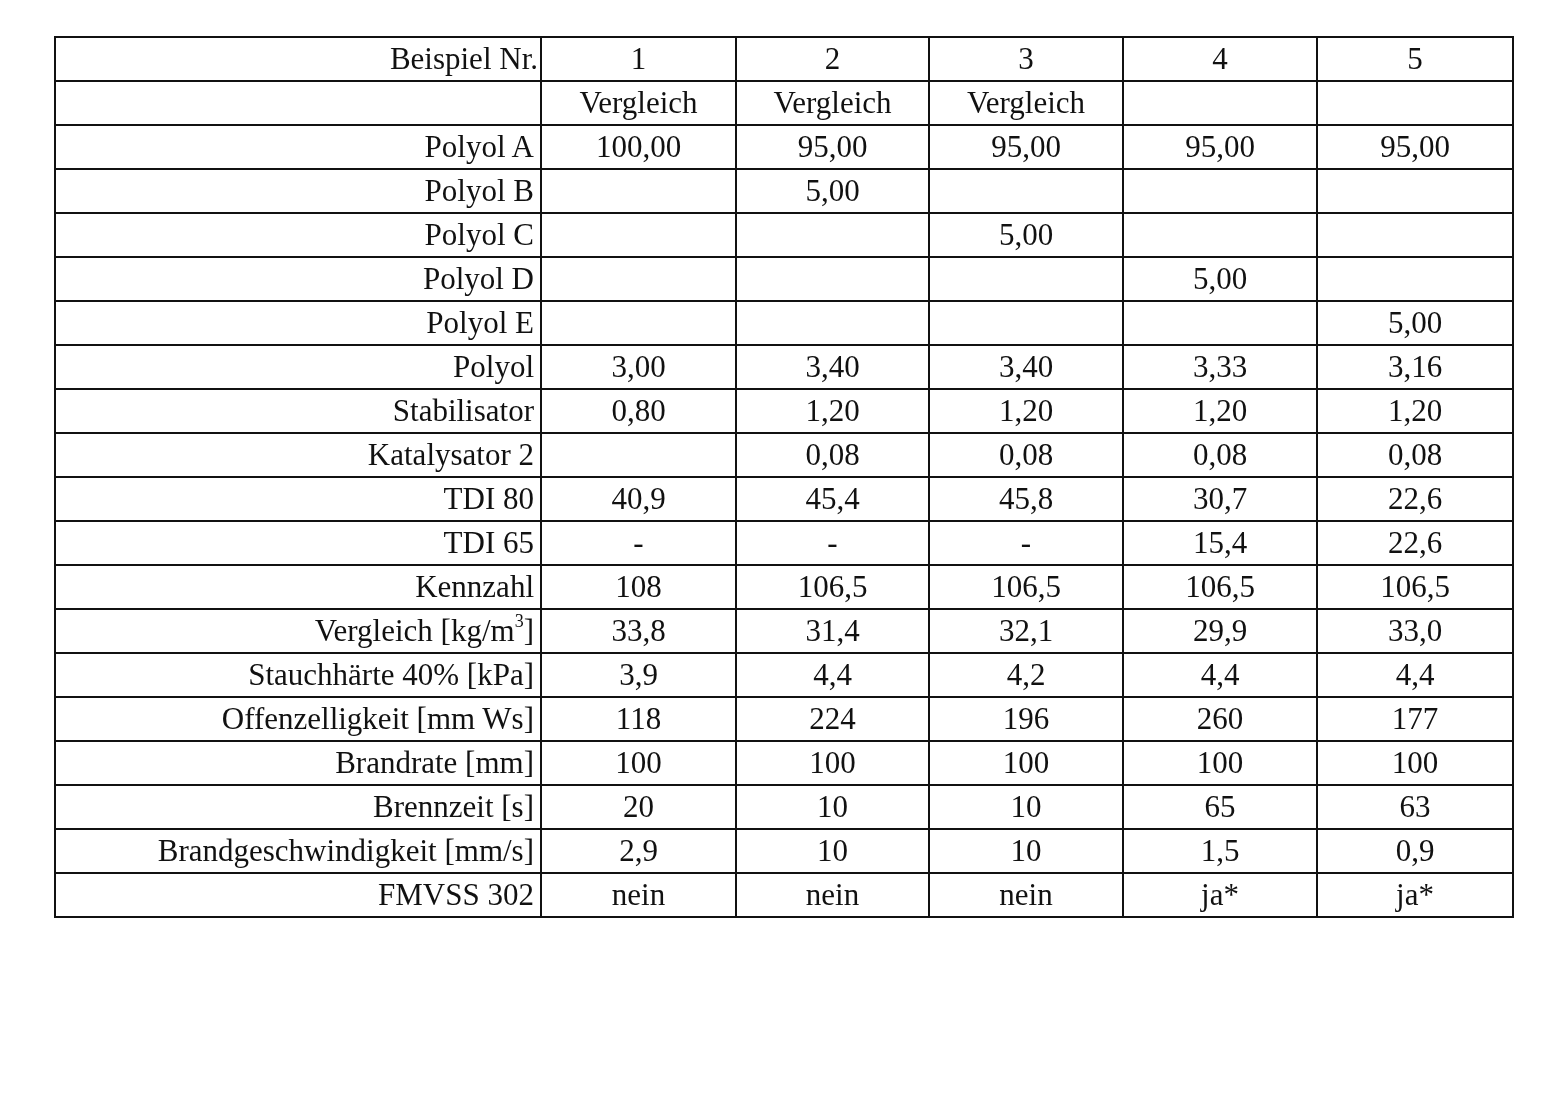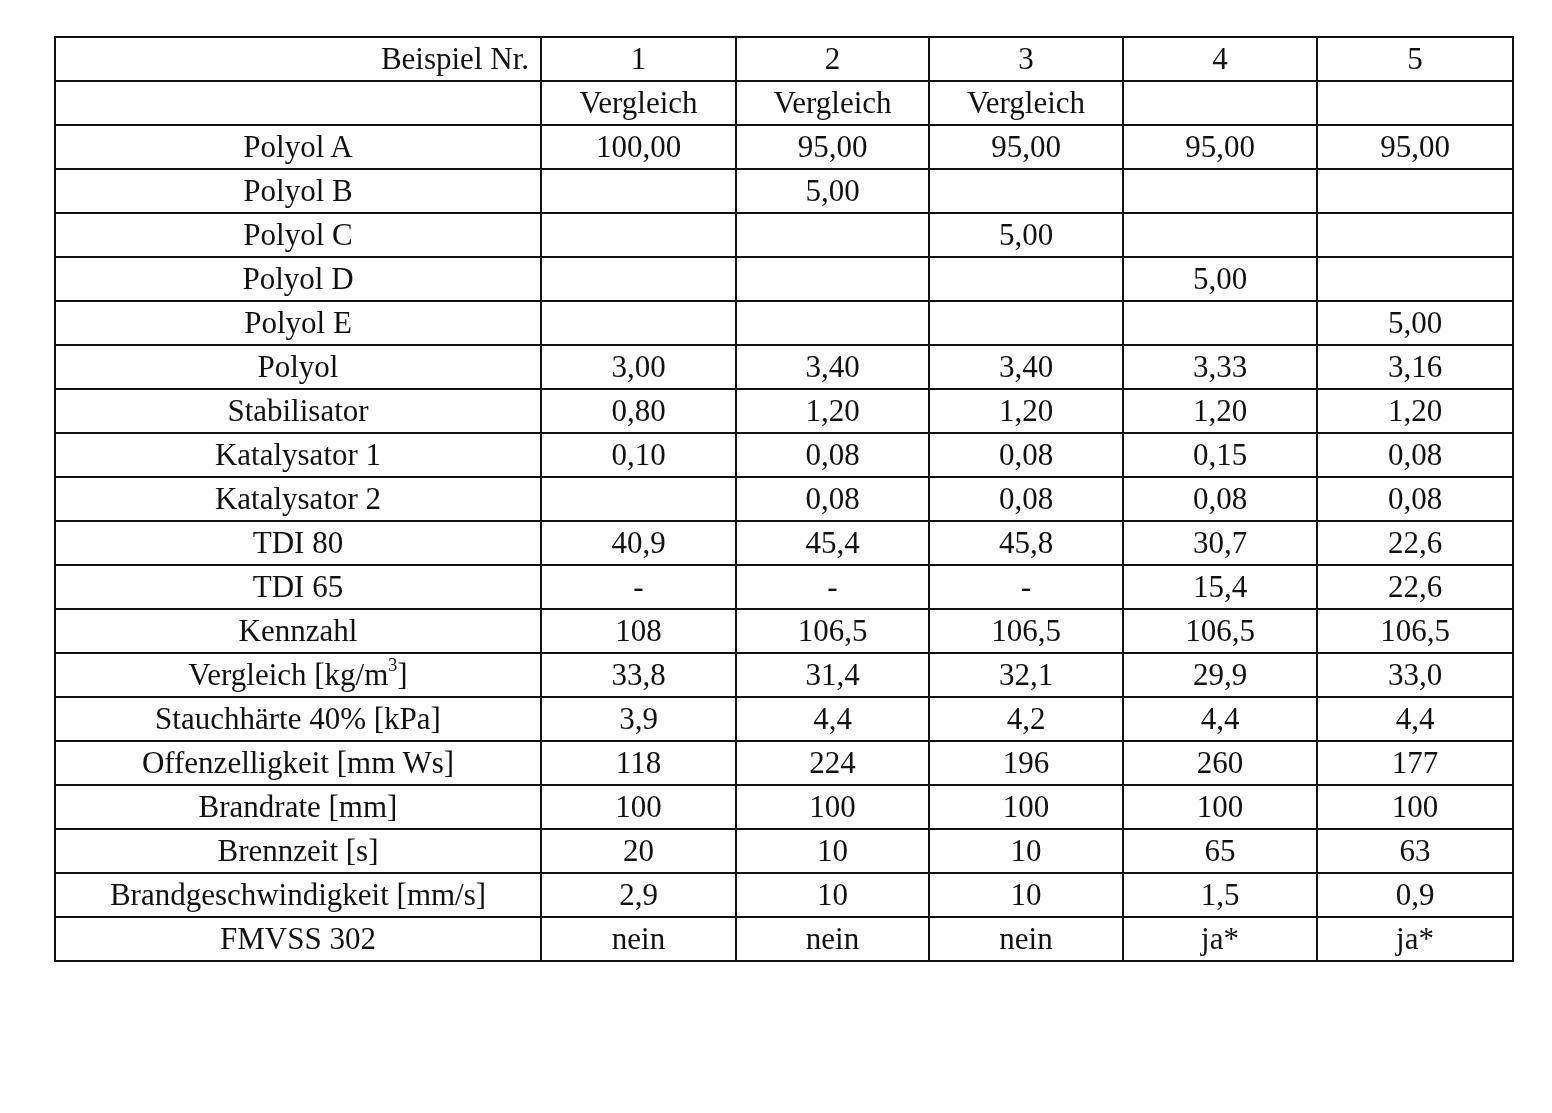--- a/index.html
+++ b/index.html
@@ -9,22 +9,22 @@
     border-collapse: collapse;
     font-family: "Liberation Serif", "DejaVu Serif", serif;
     font-size: 31px; color: #111;
     table-layout: fixed;
   }
   .tbl td {
     border: 2.5px solid #111;
     height: 42px; padding: 0 6px;
     line-height: 42px; white-space: nowrap; overflow: visible;
   }
-  .tbl td.label { text-align: center; padding-left: 6px; }
-  .tbl td.label.head { text-align: right; padding-right: 11px; margin-left: 43px; }
+  .tbl td.label { text-align: right; padding-left: 6px; }
+  .tbl td.label.head { text-align: right; padding-right: 2px; margin-left: 43px; }
   .tbl td.val { text-align: center; }
   sup { font-size: 18px; line-height: 0; vertical-align: 14px; }
 </style>
 </head>
 <body>
 
 <table class="tbl">
   <colgroup>
     <col style="width:486px">
     <col style="width:195px">
@@ -100,28 +100,20 @@
       </tr>
       <tr>
         <td class="label">Stabilisator</td>
         <td class="val">0,80</td>
         <td class="val">1,20</td>
         <td class="val">1,20</td>
         <td class="val">1,20</td>
         <td class="val">1,20</td>
       </tr>
       <tr>
-        <td class="label">Katalysator 1</td>
-        <td class="val">0,10</td>
-        <td class="val">0,08</td>
-        <td class="val">0,08</td>
-        <td class="val">0,15</td>
-        <td class="val">0,08</td>
-      </tr>
-      <tr>
         <td class="label">Katalysator 2</td>
         <td class="val"></td>
         <td class="val">0,08</td>
         <td class="val">0,08</td>
         <td class="val">0,08</td>
         <td class="val">0,08</td>
       </tr>
       <tr>
         <td class="label">TDI 80</td>
         <td class="val">40,9</td>

